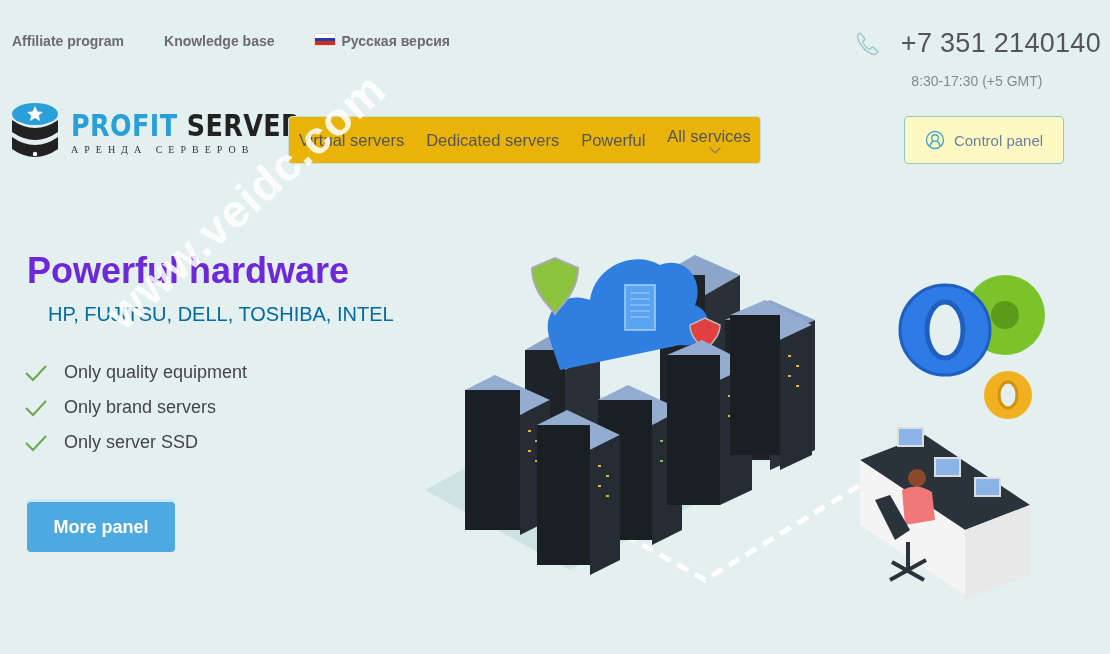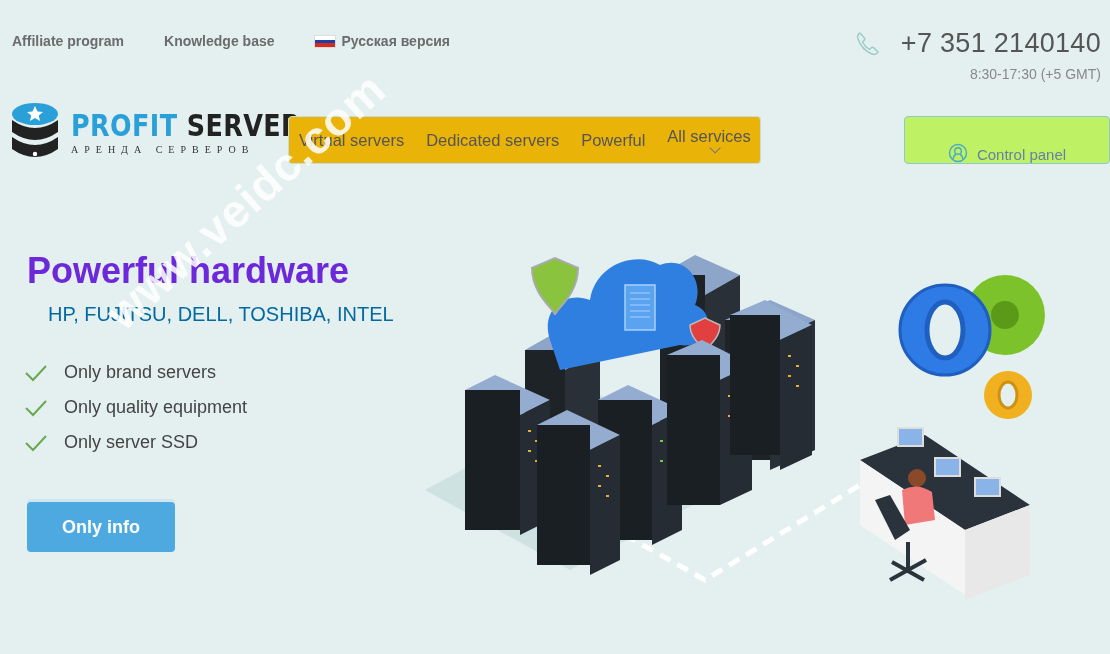--- a/index.html
+++ b/index.html
@@ -7,42 +7,42 @@
   body {
     background: #e4f0f0;
     font-family: "Liberation Sans", "DejaVu Sans", sans-serif;
     color: #333;
     position: relative;
   }
   .topbar { position: absolute; top: 33px; left: 12px; display: flex; align-items: center; font-size: 14px; color: #6b6b6b; }
   .topbar a { color: #6b6b6b; text-decoration: none; font-weight: bold; }
   .topbar .aff { margin-right: 40px; }
   .topbar .kb { margin-right: 40px; }
-  .lang { display: flex; align-items: center; }
+  .lang { display: flex; align-items: flex-start; }
   .flag { width: 22px; height: 13px; display: inline-block; margin-right: 5px; border: 1px solid #ddd; background: linear-gradient(#fff 0 33%, #1c3fa8 33% 66%, #d52b1e 66%); }
 
-  .phone-wrap { position: absolute; right: 9px; top: 28px; text-align: right; }
+  .phone-wrap { position: absolute; right: 9px; top: 28px; text-align: center; }
   .phone-row { display: flex; align-items: center; justify-content: flex-end; }
   .phone-icon { width: 30px; height: 30px; margin-right: 18px; }
   .phone-number { font-size: 27px; color: #555; font-weight: 300; letter-spacing: 0.3px; }
-  .hours { font-size: 14px; color: #888; margin-top: 7px; }
+  .hours { font-size: 14px; color: #888; margin-top: 14px; }
 
   .logo { position: absolute; left: 11px; top: 102px; display: flex; align-items: center; }
   .logo-text { margin-left: 12px; }
   .logo-title { font-size: 31px; font-weight: bold; letter-spacing: 0.5px; line-height: 1; font-family: "DejaVu Sans", sans-serif; transform: scaleX(0.82); transform-origin: left; white-space: nowrap; }
   .logo-title .a { color: #2ba0d8; }
   .logo-title .b { color: #222; }
   .logo-sub { font-size: 10px; letter-spacing: 6px; color: #333; margin-top: 3px; white-space: nowrap; font-family: Liberation Serif, serif; }
 
   .nav { position: absolute; left: 288px; top: 116px; width: 473px; height: 48px; background: #eab308; border: 1px solid #c9dcdc; border-radius: 4px; display: flex; align-items: center; padding-left: 10px; }
   .nav-item { font-size: 16.5px; color: #555; margin-right: 22px; display: flex; align-items: center; cursor: pointer; white-space: nowrap; }
   .nav-item:last-child { margin-right: 0; flex-direction: column; }
   .chev { margin-left: 8px; width: 8px; height: 8px; border-right: 1.5px solid #777; border-bottom: 1.5px solid #777; transform: rotate(45deg) translateY(-3px); }
 
-  .cp-btn { position: absolute; left: 904px; top: 116px; width: 206px; height: 48px; background: #bef264; border: 1px solid #8fc8cc; border-radius: 4px; display: flex; align-items: flex-end; justify-content: center; color: #6a7fa0; font-size: 15px; cursor: pointer; }
+  .cp-btn { position: absolute; left: 904px; top: 116px; width: 160px; height: 48px; background: #fef9c3; border: 1px solid #8fc8cc; border-radius: 4px; display: flex; align-items: center; justify-content: center; color: #6a7fa0; font-size: 15px; cursor: pointer; }
   .cp-icon { width: 20px; height: 20px; margin-right: 9px; }
 
   .hero-title { position: absolute; left: 27px; top: 250px; font-size: 36px; font-weight: bold; color: #6d28d9; white-space: nowrap; }
   .hero-sub { position: absolute; left: 28px; top: 303px; font-size: 20px; color: #0369a1; white-space: nowrap; margin-left: 20px; }
   .features { position: absolute; left: 24px; top: 355px; list-style: none; }
   .features li { display: flex; align-items: center; height: 35px; font-size: 18px; color: #444; }
   .check { width: 24px; height: 24px; margin-right: 16px; }
 
   .more-btn { position: absolute; left: 27px; top: 502px; width: 148px; height: 50px; background: #4ea9e0; border-radius: 4px; color: #fff; font-size: 18px; font-weight: bold; display: flex; align-items: center; justify-content: center; box-shadow: 0 -3px 0 #cfe7f3; cursor: pointer; }
 
@@ -113,36 +113,36 @@
   <span>Control panel</span>
 </div>
 
 <h1 class="hero-title">Powerful hardware</h1>
 <div class="hero-sub">HP, FUJITSU, DELL, TOSHIBA, INTEL</div>
 <ul class="features">
   <li>
     <svg class="check" viewBox="0 0 24 24">
         <path d="M2 12 L9 19 L22 5" fill="none" stroke="#6aa84f" stroke-width="2"></path>
       </svg>
-    <span>Only brand servers</span>
+    <span>Only quality equipment</span>
   </li>
   <li>
     <svg class="check" viewBox="0 0 24 24">
         <path d="M2 12 L9 19 L22 5" fill="none" stroke="#6aa84f" stroke-width="2"></path>
       </svg>
-    <span>Only quality equipment</span>
+    <span>Only brand servers</span>
   </li>
   <li>
     <svg class="check" viewBox="0 0 24 24">
         <path d="M2 12 L9 19 L22 5" fill="none" stroke="#6aa84f" stroke-width="2"></path>
       </svg>
     <span>Only server SSD</span>
   </li>
 </ul>
-<div class="more-btn">Only info</div>
+<div class="more-btn">More panel</div>
 
 <svg class="illustration" viewBox="0 0 660 380">
 
   <polygon points="5,260 180,165 330,245 150,340" fill="#c9dede" opacity="0.8"></polygon>
 
   <polyline points="205,305 285,350 440,255" fill="none" stroke="#fff" stroke-width="5" stroke-dasharray="12,8"></polyline>
 
   <g>
     <polygon points="105,120 140,100 180,120 145,140" fill="#8ca5c8"></polygon>
     <rect x="105" y="120" width="40" height="110" fill="#1e2328"></rect>

